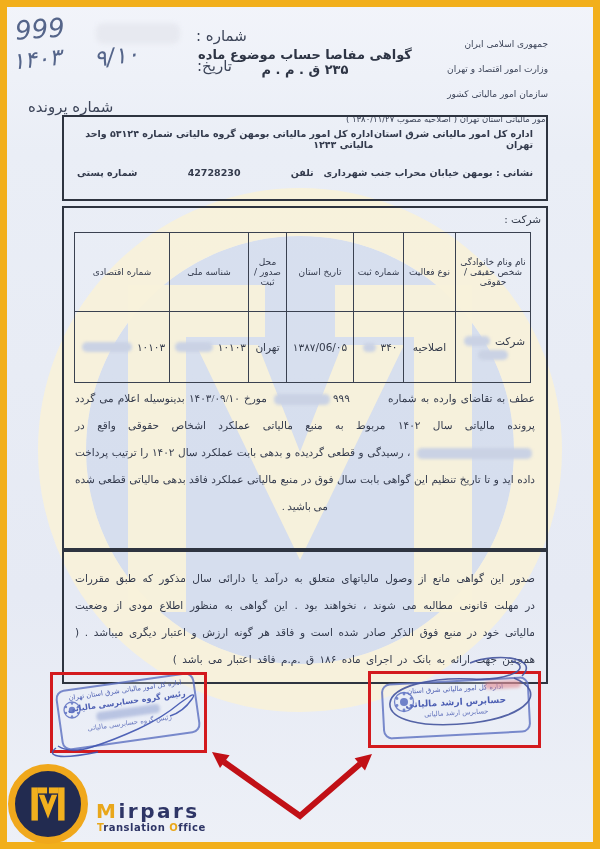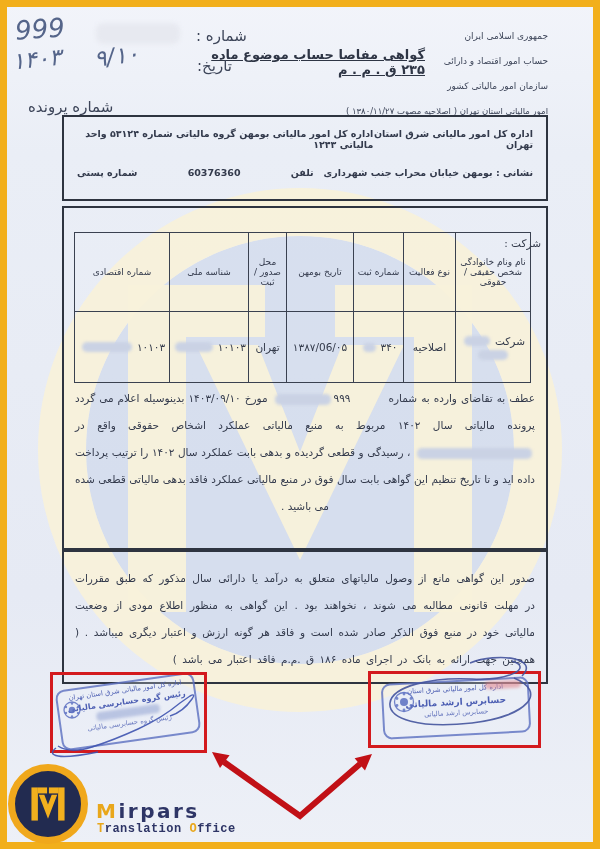--- a/index.html
+++ b/index.html
@@ -8,59 +8,59 @@
     background:linear-gradient(180deg,#f2f4fa 0%,#eaeef6 18%,#e6eaf4 70%,#edf0f7 100%);
     font-family:"DejaVu Sans",sans-serif;color:#333a4a;
   }
   .abs{position:absolute;}
   .rtl{direction:rtl;unicode-bidi:plaintext;}
   
   .frame{position:absolute;inset:0;border:7px solid #F2AF1B;pointer-events:none;z-index:50;}
   
   .wm{position:absolute;inset:0;z-index:0;}
   
-  .org-block{right:52px;top:24px;width:240px;text-align:right;font-size:9px;line-height:25px;color:#3d4559;z-index:2;}
+  .org-block{right:52px;top:32px;width:240px;text-align:right;font-size:9px;line-height:25px;color:#3d4559;z-index:2;}
   .org-block div:last-child{font-size:8.5px;}
-  .doc-title{left:185px;top:47px;width:240px;text-align:right;font-size:13px;font-weight:700;color:#2e3545;z-index:2;text-decoration:underline;}
+  .doc-title{left:185px;top:47px;width:240px;text-align:center;font-size:13px;font-weight:700;color:#2e3545;z-index:2;}
   .small-label{font-size:15px;color:#3d4559;z-index:2;}
   .hand{font-style:italic;color:#55658a;z-index:2;font-weight:400;}
   .redact{display:inline-block;height:11px;background:#cad2e4;border-radius:5px;filter:blur(1.6px);vertical-align:middle;margin:0 3px;}
   .gap{display:inline-block;height:1px;}
   .blur-light{background:#e7e9f0;filter:blur(2px);border-radius:8px;z-index:2;}
   
   .obox{left:62px;top:115px;width:486px;height:86px;border:2px solid #2e3440;z-index:2;box-sizing:border-box;padding:11px 13px;font-size:9.5px;font-weight:600;color:#333a4c;}
   .obox .row{display:flex;justify-content:space-between;direction:rtl;}
   .obox .row2{margin-top:17px;}
   .mainbox{left:62px;top:206px;width:486px;height:344px;border:2px solid #2e3440;z-index:2;box-sizing:border-box;}
   .botbox{left:62px;top:550px;width:486px;height:134px;border:2px solid #2e3440;z-index:2;box-sizing:border-box;padding:13px 11px;}
-  .company-label{position:absolute;right:5px;top:5px;font-size:10.5px;direction:rtl;margin-top:24px;}
+  .company-label{position:absolute;right:5px;top:5px;font-size:10.5px;direction:rtl;}
   
   table.ctable{position:absolute;right:15px;top:24px;width:456px;border-collapse:collapse;direction:rtl;table-layout:fixed;}
   .ctable th,.ctable td{border:1.5px solid #3a4150;font-weight:400;}
   .ctable th{font-size:9px;height:74px;padding:2px 3px;color:#333a4c;}
   .ctable td{font-size:10.5px;height:66px;text-align:center;padding:2px;}
   .para{direction:rtl;text-align:justify;font-size:10.5px;line-height:27px;color:#333a4c;}
-  .para1{left:11px;right:11px;top:177px;text-align-last:center;position:absolute;}
+  .para1{left:11px;right:11px;top:177px;text-align-last:center;position:absolute;font-family:Liberation Serif, serif;}
   .para2{text-align-last:right;word-spacing:2px;}
   
   .redbox{border:3px solid #D31A1E;z-index:6;box-sizing:border-box;}
   .stamp{box-sizing:border-box;border:2px solid rgba(91,111,193,.8);border-radius:9px;color:#4d5fb3;direction:rtl;text-align:center;z-index:4;padding:3px 4px;background:rgba(240,244,252,.25);}
   .stamp .l1{font-size:6.8px;line-height:9px;}
   .stamp .l2{font-size:8px;font-weight:700;margin-top:2px;}
   .stamp .l3{font-size:6.8px;margin-top:2px;opacity:.85;}
   .stamp .sredact{display:block;width:64px;height:9px;margin:2px auto;background:#b9c4e2;border-radius:4px;filter:blur(1.5px);}
   .stampL{left:58px;top:681px;width:140px;height:61px;transform:rotate(-8deg);}
   .stampR{left:382px;top:680px;width:148px;height:56px;transform:rotate(-3deg);}
   .stampR .l2{font-size:9px;margin-top:3px;}
   .pink-redact{position:absolute;right:6px;top:1px;width:36px;height:8px;background:rgba(226,128,134,.55);filter:blur(1.5px);border-radius:4px;}
   .overlay{position:absolute;inset:0;z-index:7;pointer-events:none;}
   
   .brand-circle{left:8px;top:764px;width:80px;height:80px;border-radius:50%;background:#222B50;border:7px solid #F0A81C;box-sizing:border-box;z-index:60;display:flex;align-items:center;justify-content:center;}
   .brand-name{left:96px;top:799px;z-index:60;font-size:20px;font-weight:700;letter-spacing:2.5px;color:#2e3566;}
-  .brand-sub{left:97px;top:822px;z-index:60;font-size:12px;font-weight:700;letter-spacing:.5px;color:#2e3566;font-family:Liberation Mono, monospace;}
+  .brand-sub{left:97px;top:822px;z-index:60;font-size:10px;font-weight:700;letter-spacing:.5px;color:#2e3566;}
   .gold{color:#E9A71B;}
   .cell-line{display:flex;align-items:center;justify-content:center;gap:2px;direction:rtl;}
 </style>
 </head>
 <body>
 
 <div class="page">
 
   <svg class="wm" width="600" height="849" viewBox="0 0 600 849">
     <circle cx="300" cy="450" r="214" fill="#c6d2e7" fill-opacity="0.5"></circle>
@@ -69,21 +69,21 @@
       <rect x="128" y="285" width="58" height="327"></rect>
       <rect x="414" y="285" width="58" height="327"></rect>
       <rect x="186" y="285" width="79" height="52"></rect>
       <rect x="335" y="285" width="79" height="52"></rect>
       <path fill-rule="evenodd" d="M196 345 L404 345 L300 560 Z M258 345 L342 345 L300 452 Z"></path>
     </g>
   </svg>
 
   <div class="abs org-block rtl">
     <div>جمهوری اسلامی ایران</div>
-    <div>حساب امور اقتصاد و دارائی</div>
+    <div>وزارت امور اقتصاد و تهران</div>
     <div>سازمان امور مالیاتی کشور</div>
     <div>امور مالیاتی استان تهران ( اصلاحیه مصوب ۱۳۸۰/۱۱/۲۷ )</div>
   </div>
 
   <div class="abs doc-title rtl">گواهی مفاصا حساب موضوع ماده ۲۳۵ ق . م . م</div>
 
   <div class="abs small-label rtl" style="left:196px;top:27px;">شماره :</div>
   <div class="abs hand" style="left:15px;top:14px;font-size:26px;transform:rotate(-4deg);">999</div>
   <div class="abs blur-light" style="left:96px;top:23px;width:84px;height:21px;"></div>
   <div class="abs small-label rtl" style="left:197px;top:57px;">تاریخ:</div>
@@ -91,21 +91,21 @@
   <div class="abs hand" style="left:94px;top:43px;font-size:23px;transform:rotate(-8deg);">۹/۱۰</div>
   <div class="abs small-label rtl" style="left:28px;top:98px;">شماره پرونده</div>
 
   <div class="abs obox">
     <div class="row">
       <span>اداره کل امور مالیاتی شرق استان تهران</span>
       <span>اداره کل امور مالیاتی بومهن گروه مالیاتی شماره ۵۳۱۲۴ واحد مالیاتی ۱۲۴۳</span>
     </div>
     <div class="row row2">
       <span><span>نشانی : بومهن خیابان محراب جنب شهرداری</span> &nbsp;&nbsp;<span>تلفن</span></span>
-      <span>60376360</span>
+      <span>42728230</span>
       <span>شماره پستی</span>
     </div>
   </div>
 
   <div class="abs mainbox">
     <div class="company-label">شرکت :</div>
     <table class="ctable">
       <colgroup>
         <col style="width:75px">
           <col style="width:52px">
@@ -113,21 +113,21 @@
           <col style="width:67px">
           <col style="width:38px">
           <col style="width:79px">
           <col style="width:95px">
       </colgroup>
       <tbody>
           <tr>
         <th>نام ونام خانوادگی شخص حقیقی /حقوقی</th>
         <th>نوع فعالیت</th>
         <th>شماره ثبت</th>
-        <th>تاریخ بومهن</th>
+        <th>تاریخ استان</th>
         <th>محل صدور /ثبت</th>
         <th>شناسه ملی</th>
         <th>شماره اقتصادی</th>
       </tr>
       <tr>
         <td>
           <div class="cell-line">
                 <span>شرکت</span>
                 <span class="redact" style="width:26px;height:10px;"></span>
               </div>

